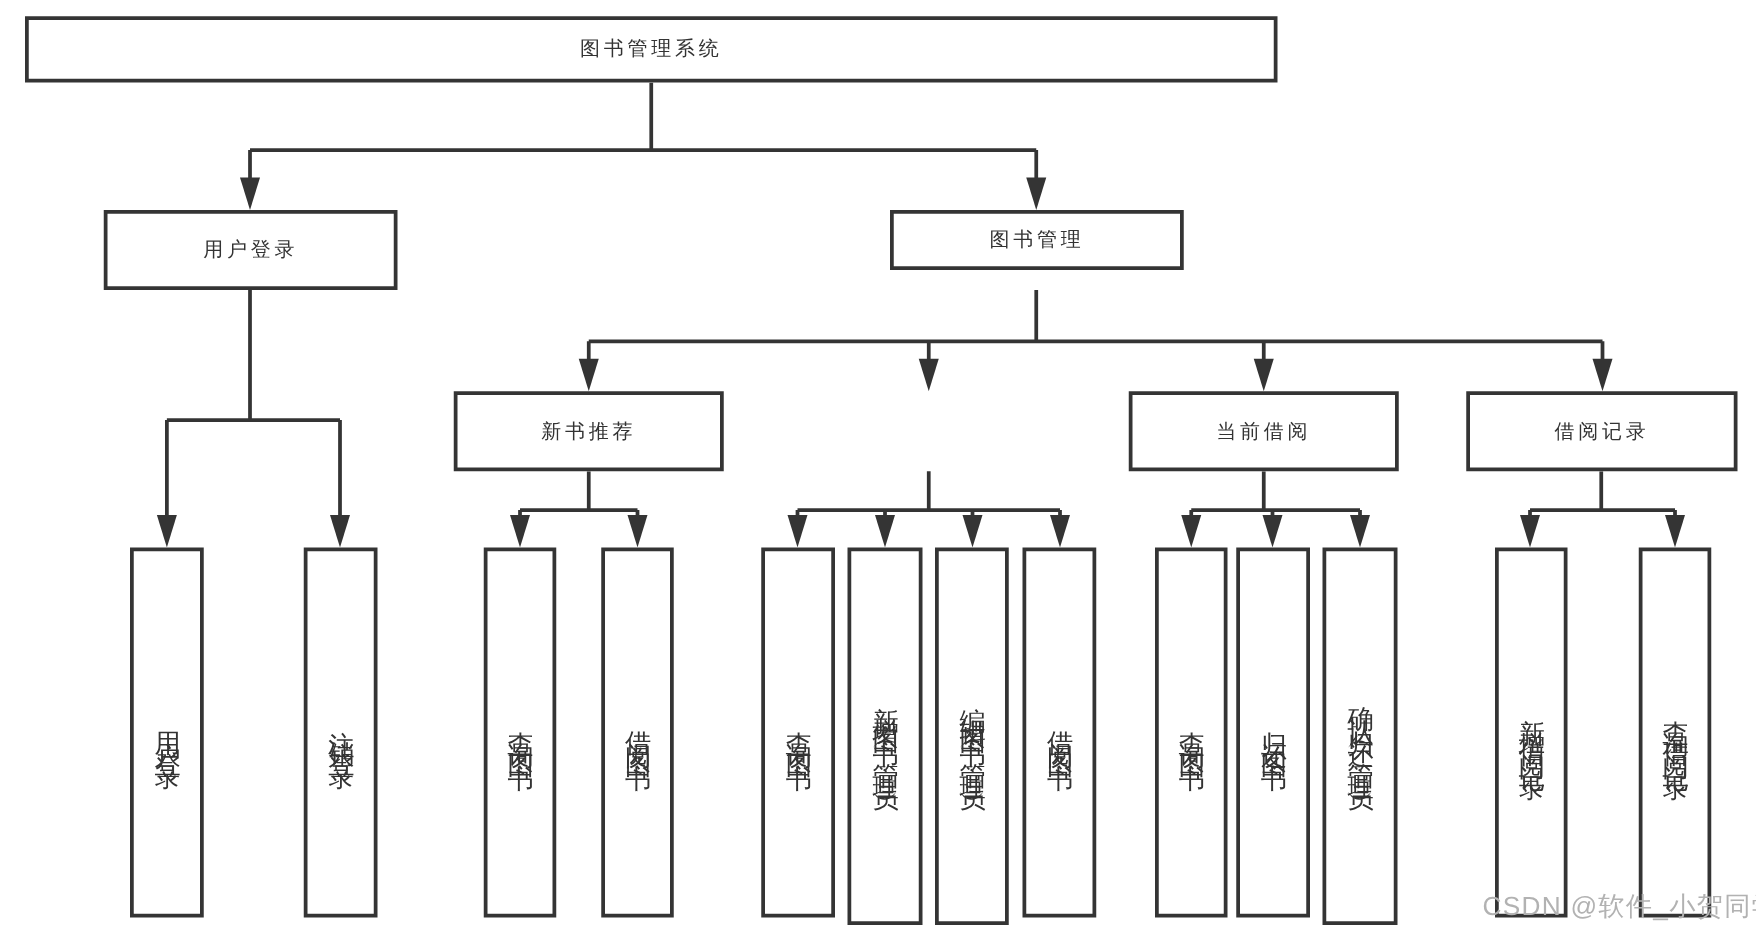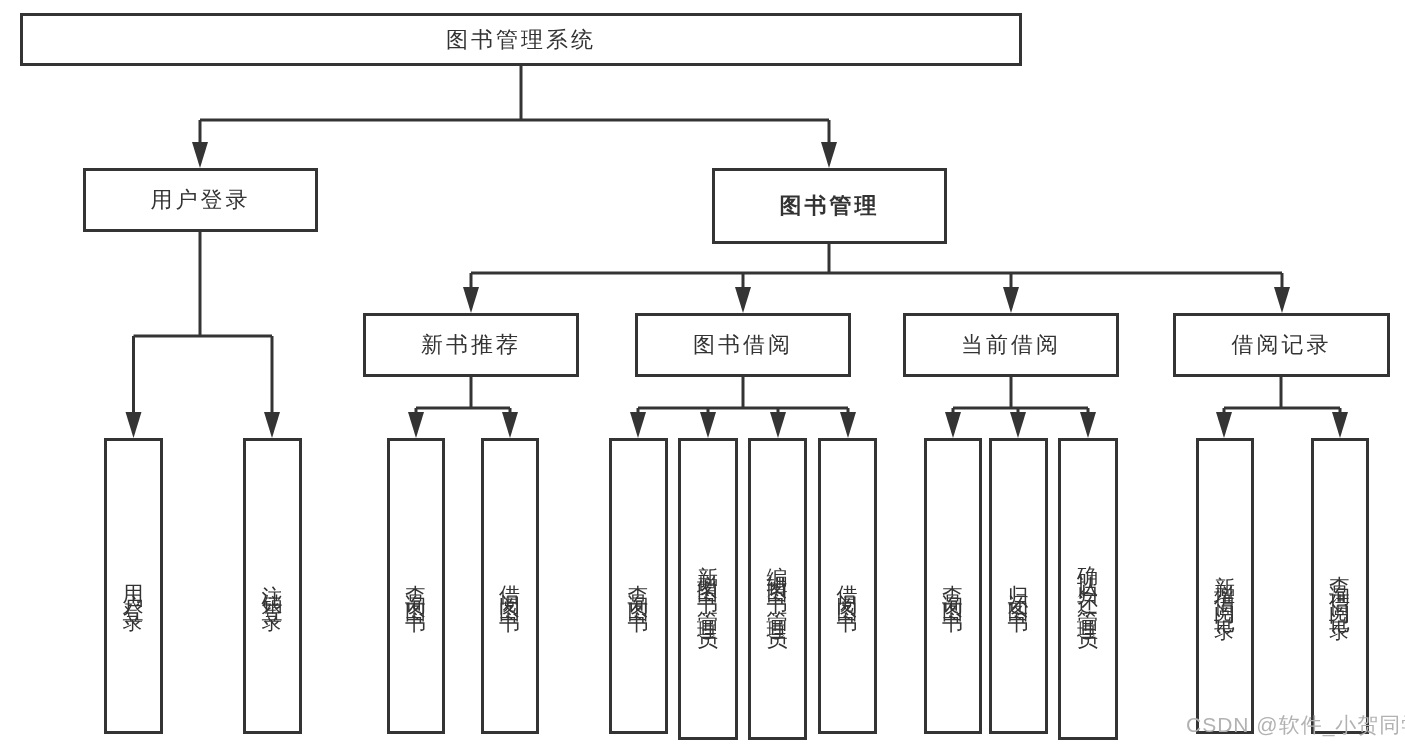--- a/index.html
+++ b/index.html
@@ -21,21 +21,21 @@
     box-sizing: border-box;
     border: 3px solid #343434;
     background: #ffffff;
     color: #333333;
     display: flex;
     align-items: center;
     justify-content: center;
     text-align: center;
   }
   .hbox {
-    font-size: 22px;
+    font-size: 16px;
     letter-spacing: 3px;
   }
   .vbox {
     writing-mode: vertical-rl;
     text-orientation: mixed;
     font-size: 21px;
     letter-spacing: 9px;
     line-height: 1;
   }
   .vbox span { display: block; }
@@ -121,29 +121,26 @@
     </g>
   </svg>
 
   <div class="box hbox" style="left:20px; top:13px; width:1002px; height:53px;">
     <span>图书管理系统</span>
   </div>
 
   <div class="box hbox" style="left:83px; top:168px; width:235px; height:64px;">
     <span>用户登录</span>
   </div>
-  <div class="box hbox" style="left:712px; top:168px; width:235px; height:76px;font-weight:bold;">
+  <div class="box hbox" style="left:712px; top:168px; width:235px; height:48px;">
     <span>图书管理</span>
   </div>
 
   <div class="box hbox" style="left:363px; top:313px; width:216px; height:64px;text-align:center;">
     <span>新书推荐</span>
-  </div>
-  <div class="box hbox" style="left:635px; top:313px; width:216px; height:64px;">
-    <span>图书借阅</span>
   </div>
   <div class="box hbox" style="left:1173px; top:313px; width:217px; height:64px;">
     <span>借阅记录</span>
   </div>
   <div class="box hbox" style="left:903px; top:313px; width:216px; height:64px;">
     <span>当前借阅</span>
   </div>
 
   <div class="box vbox" style="left:104px; top:438px; width:59px; height:296px;">
     <span>用户登录</span>

